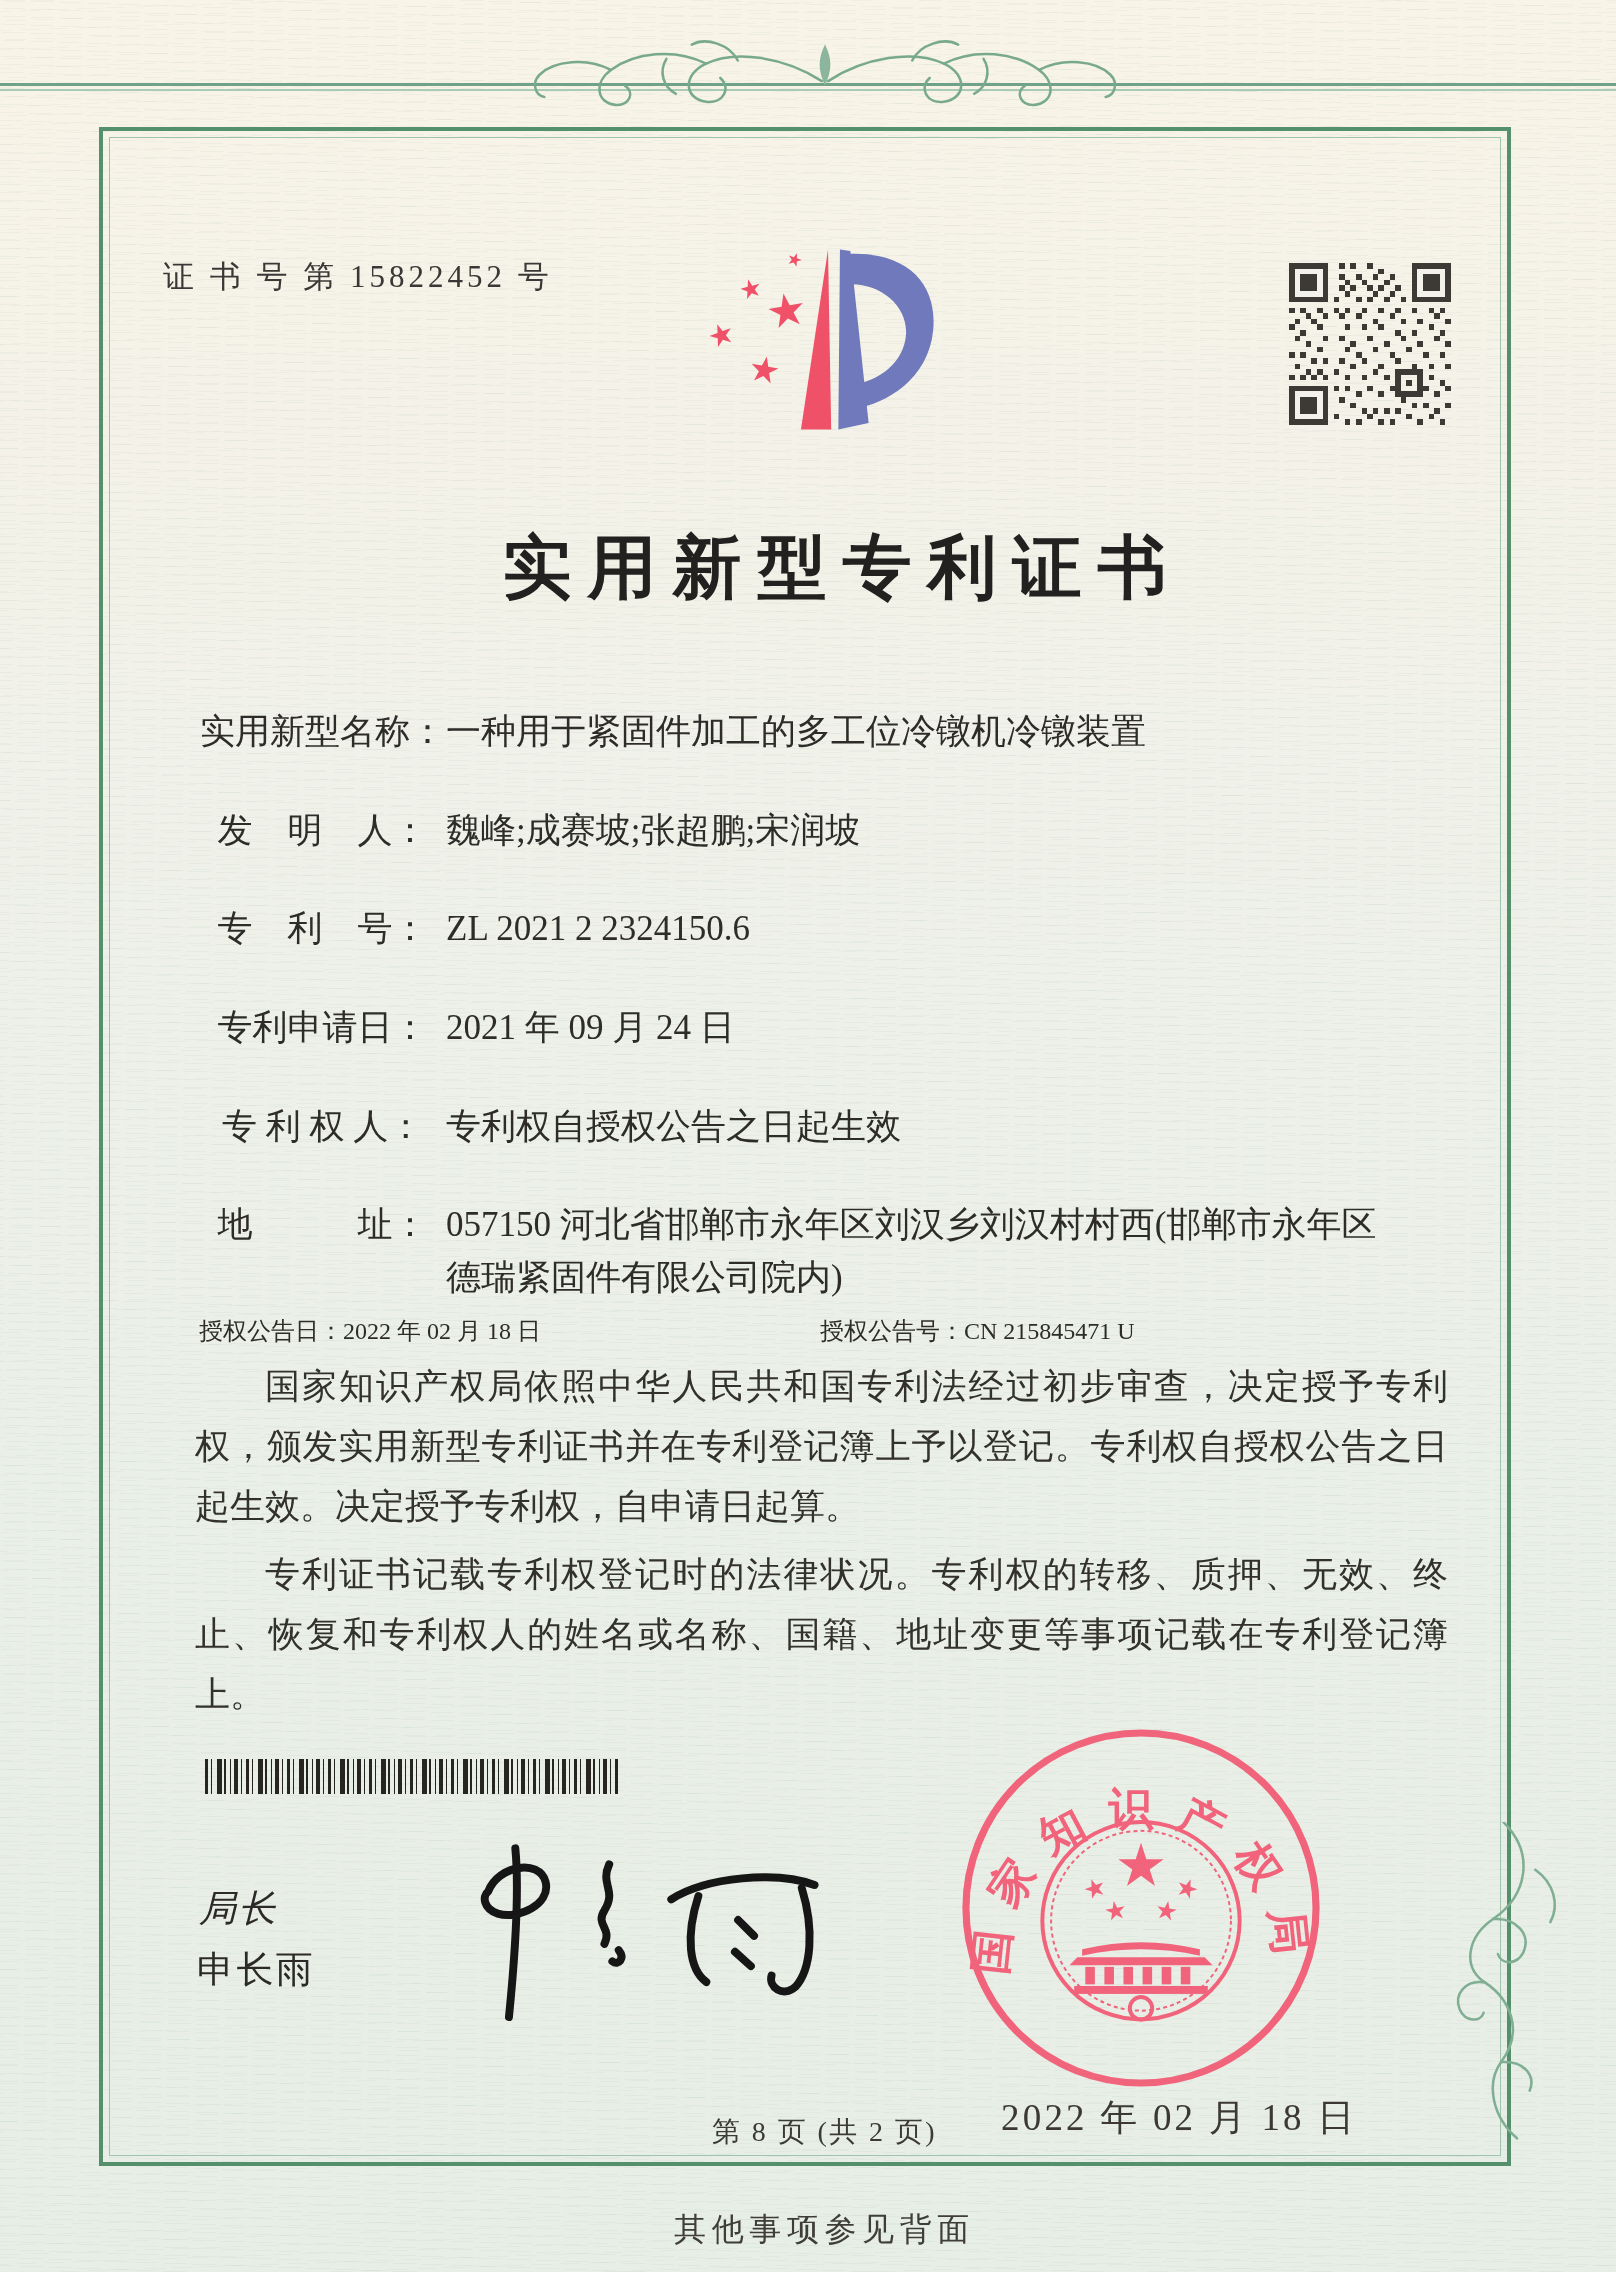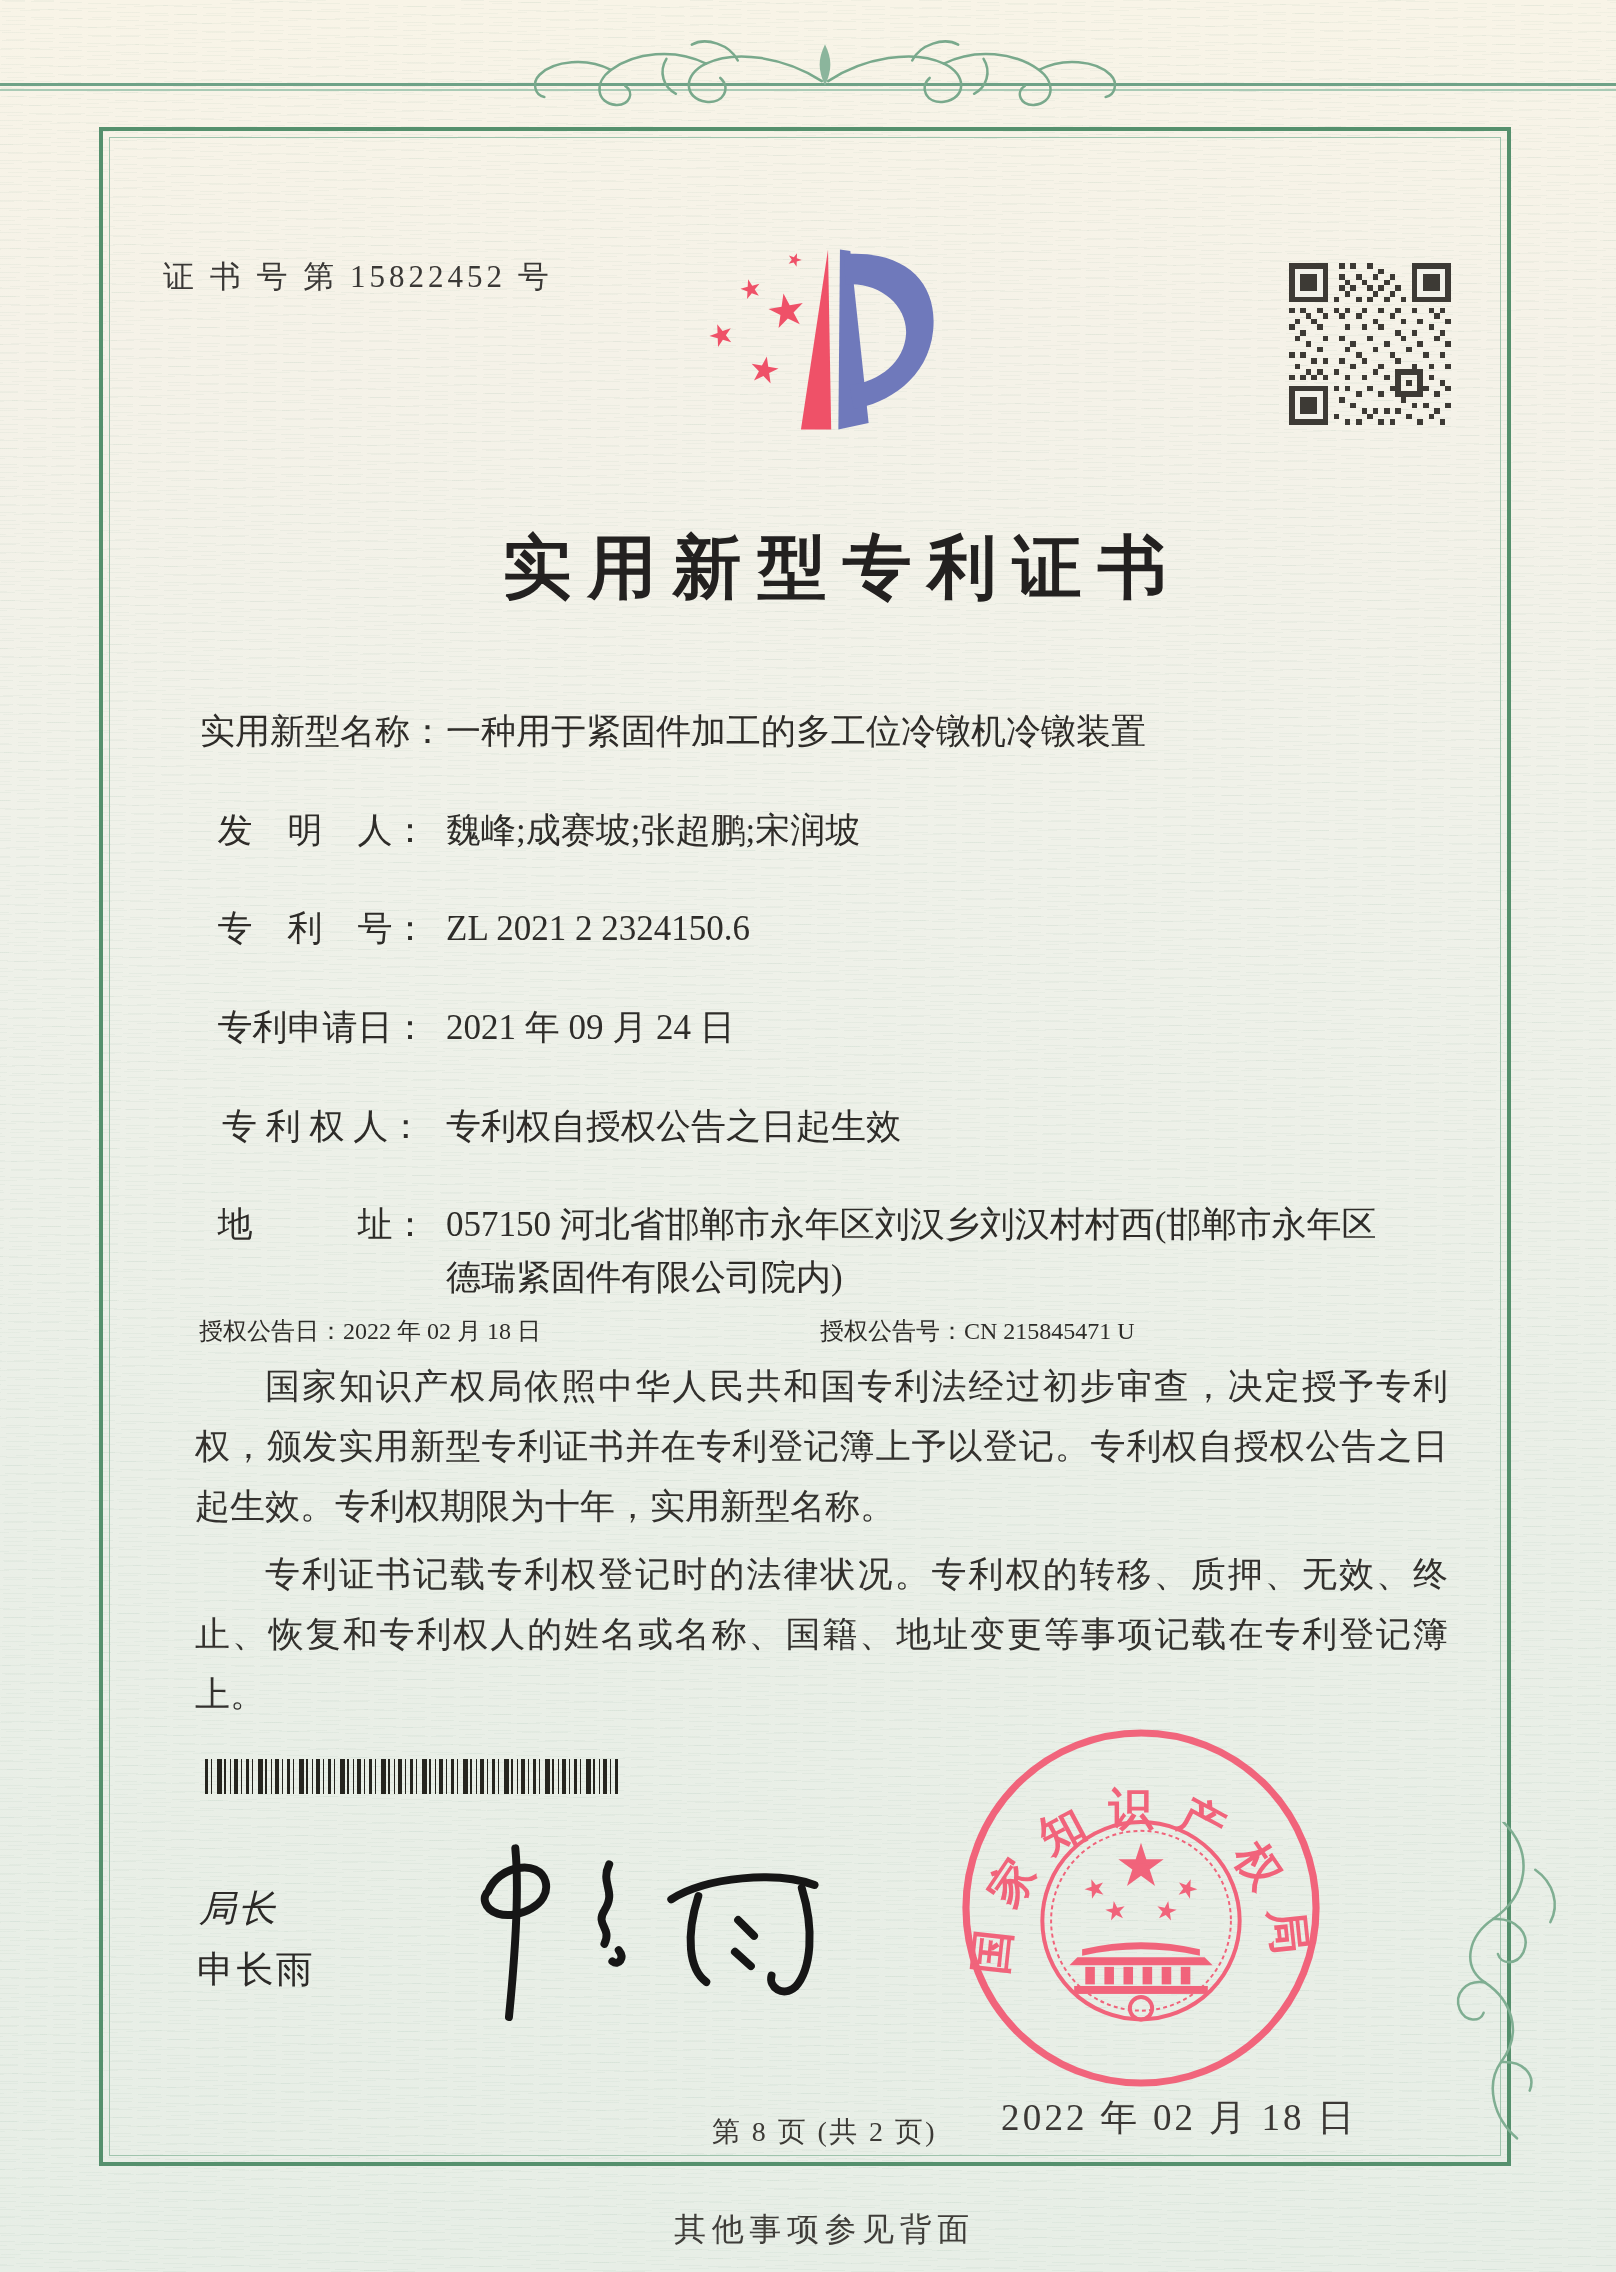--- a/index.html
+++ b/index.html
@@ -130,21 +130,21 @@
   </div>
 
   <div class="grant-row">
     <span>授权公告日：</span><span>2022 年 02 月 18 日</span>
     <span class="grant-right">
       <span>授权公告号：</span><span>CN 215845471 U</span>
     </span>
   </div>
 
   <div class="paras">
-    <p>国家知识产权局依照中华人民共和国专利法经过初步审查，决定授予专利权，颁发实用新型专利证书并在专利登记簿上予以登记。专利权自授权公告之日起生效。专利权期限为十年，实用新型名称。</p>
+    <p>国家知识产权局依照中华人民共和国专利法经过初步审查，决定授予专利权，颁发实用新型专利证书并在专利登记簿上予以登记。专利权自授权公告之日起生效。决定授予专利权，自申请日起算。</p>
     <p>专利证书记载专利权登记时的法律状况。专利权的转移、质押、无效、终止、恢复和专利权人的姓名或名称、国籍、地址变更等事项记载在专利登记簿上。</p>
   </div>
 
   <div class="barcode"></div>
 
   <div class="comm-title">局长</div>
   <div class="comm-name">申长雨</div>
 
   <svg class="signature" width="382" height="187" viewBox="0 0 480 235">
     <g stroke="#161616" stroke-width="10" fill="none" stroke-linecap="round" stroke-linejoin="round">

